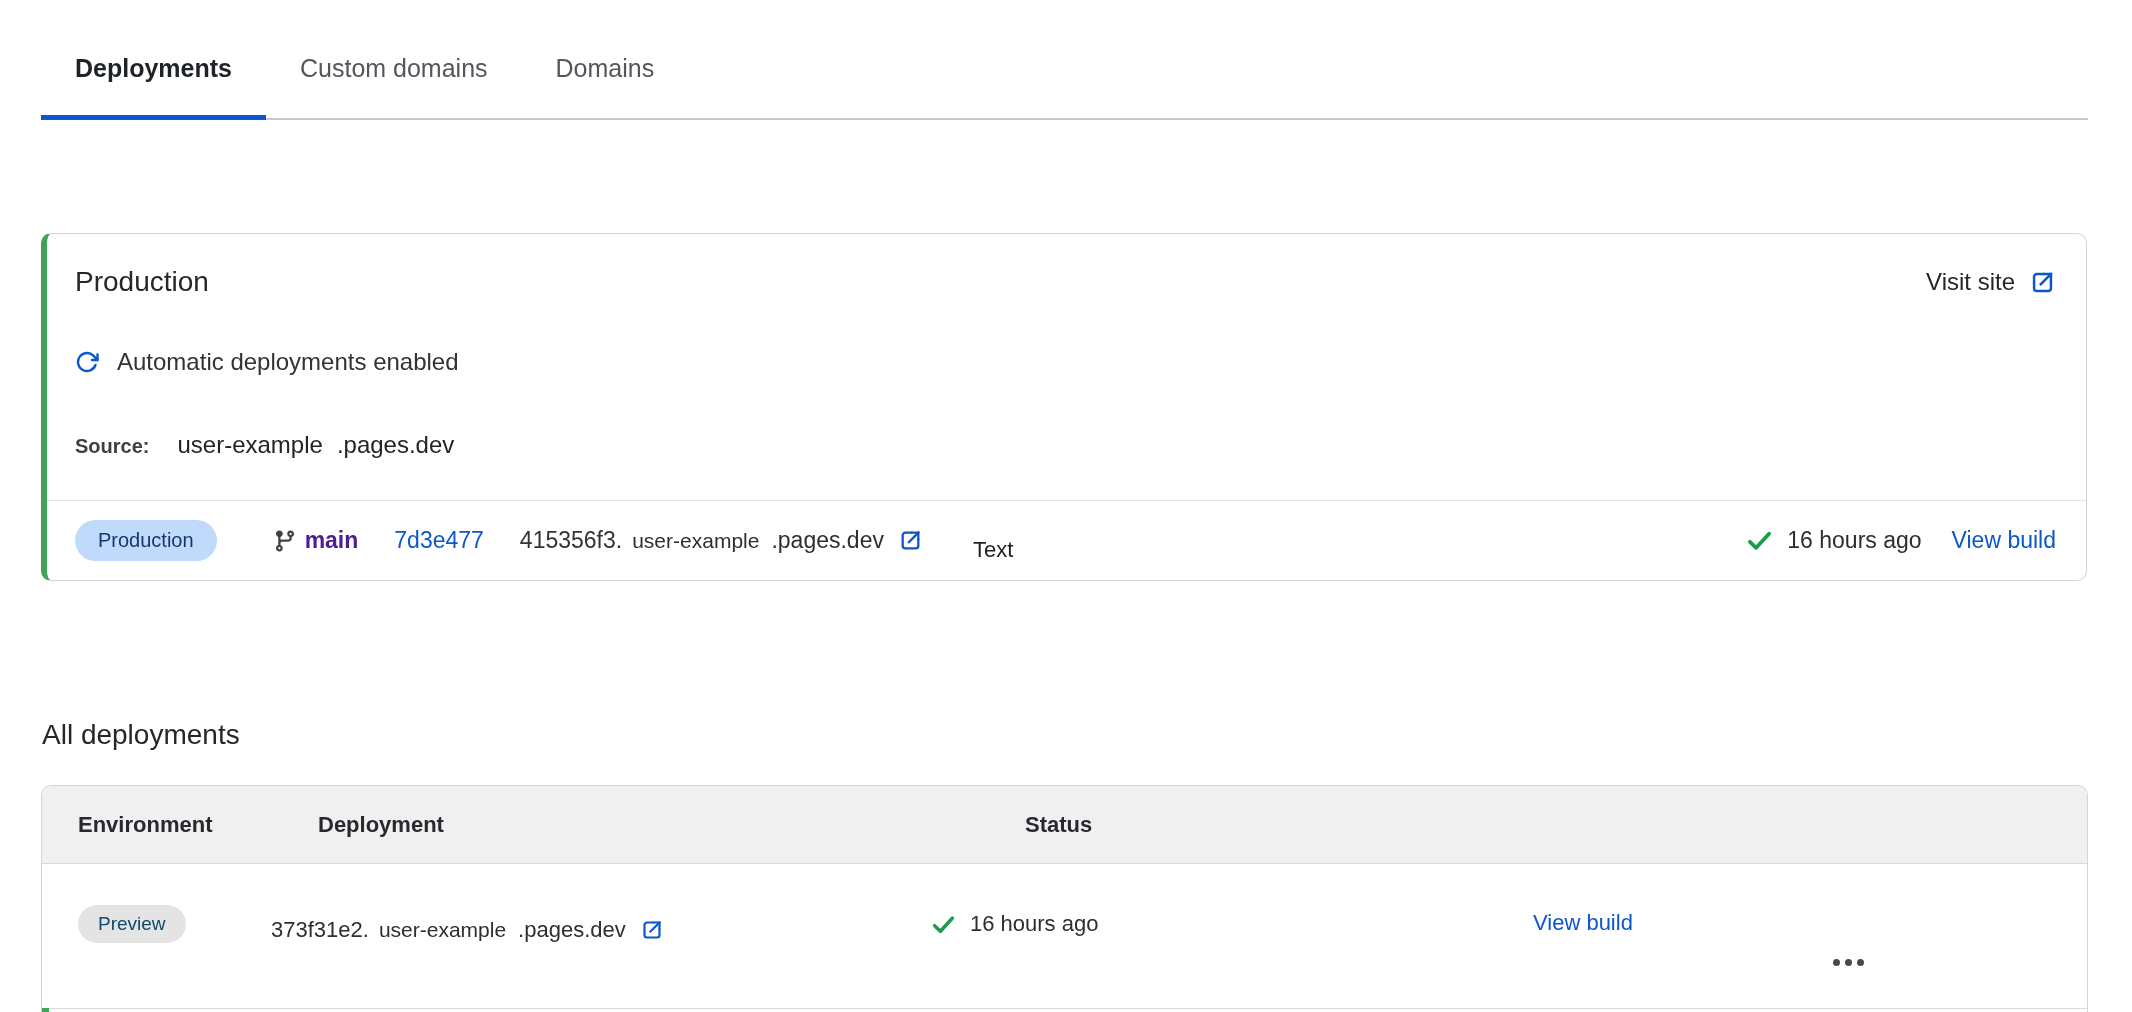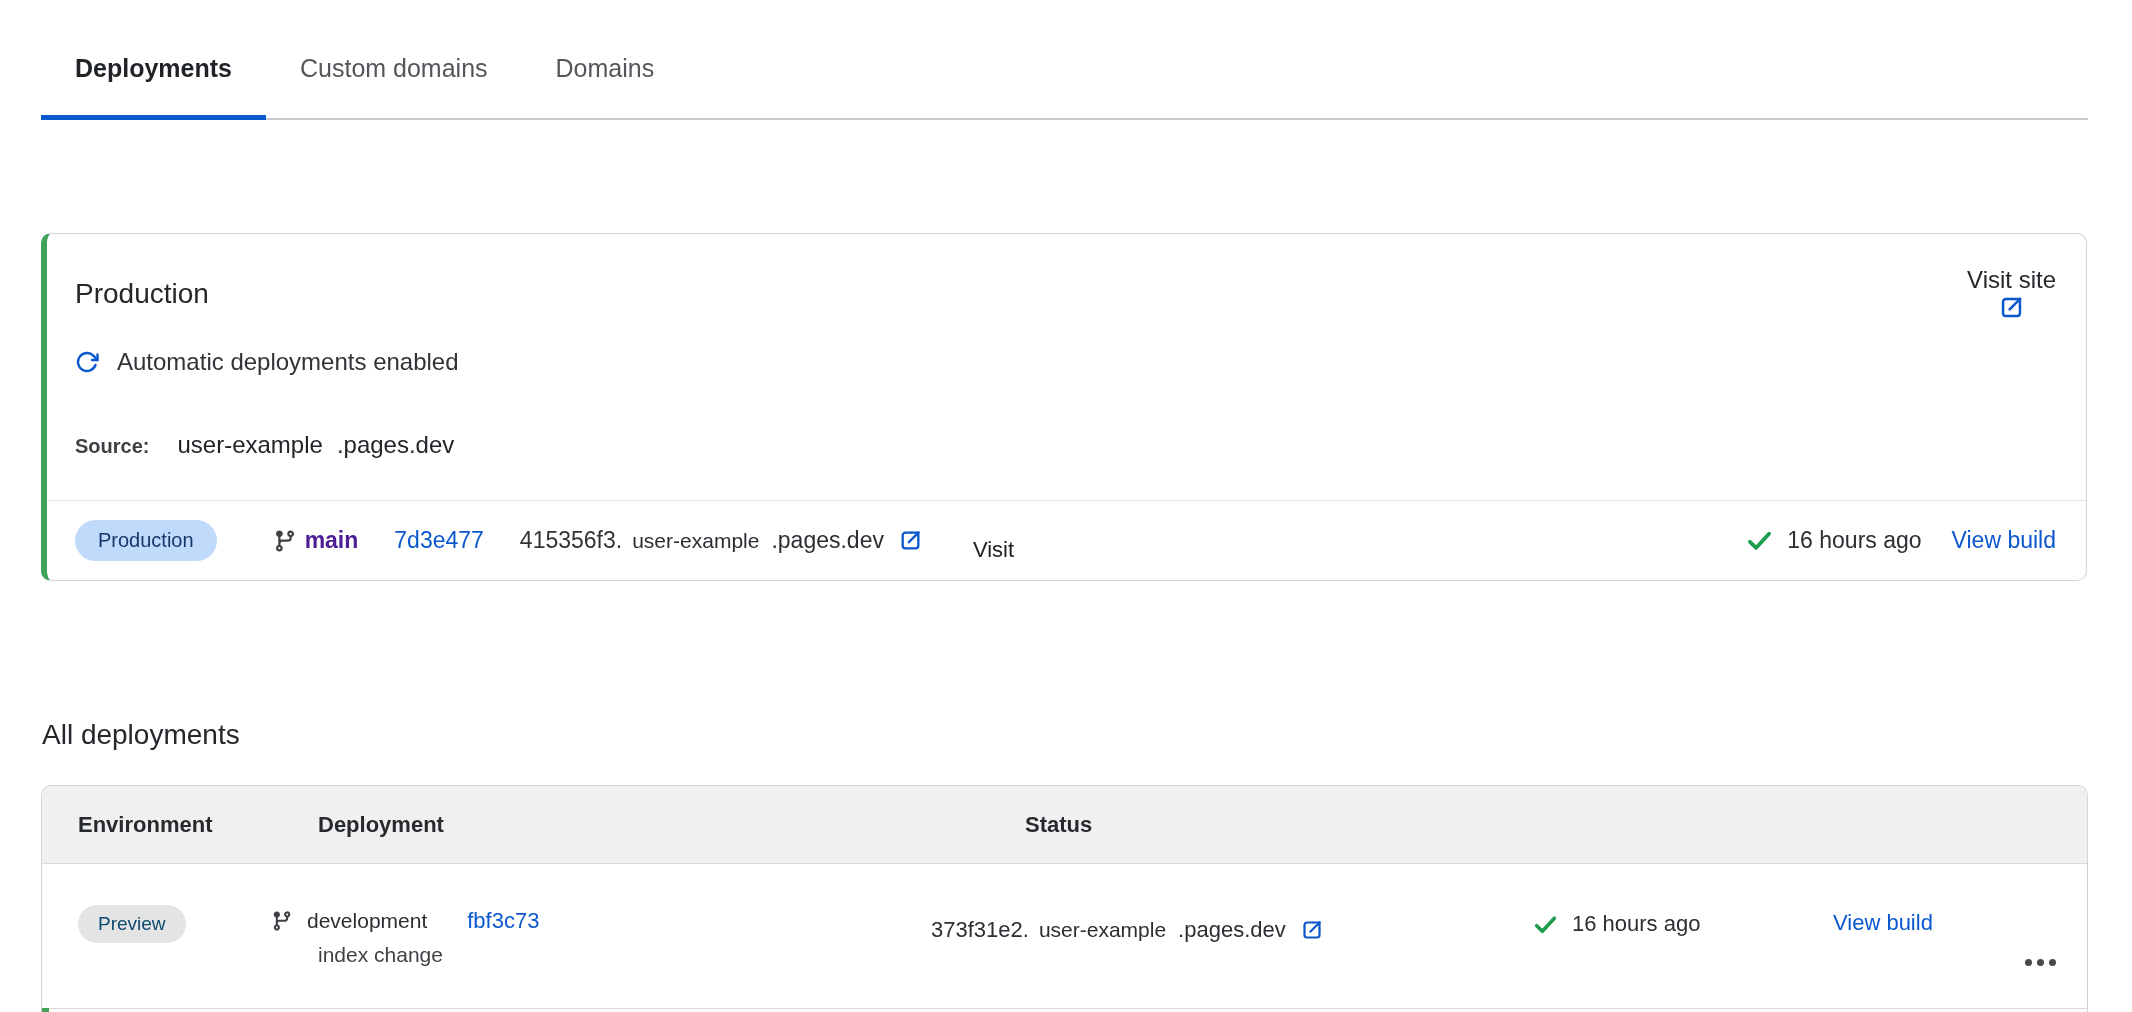--- a/index.html
+++ b/index.html
@@ -12,21 +12,21 @@
   .tabs{display:flex;height:100%;}
   .tab{position:relative;padding:0 34px;display:flex;align-items:center;font-size:25px;color:#53565b;cursor:pointer;}
   .tab.active{color:#1f2226;font-weight:700;}
   .tab.active::after{content:"";position:absolute;left:0;right:0;bottom:0;height:5px;background:#0b57ce;z-index:2;}
 
   
   .prod-card{position:absolute;left:41px;top:233px;width:2046px;height:348px;box-sizing:border-box;
     border:1px solid #d4d4d4;border-left:6px solid #3fa45a;border-radius:10px;background:#fff;}
   .card-head{position:absolute;left:28px;right:30px;top:32px;display:flex;justify-content:space-between;align-items:center;}
   .card-title{font-size:28px;color:#24272b;}
-  .visit{display:flex;align-items:center;font-size:24px;color:#24272b;cursor:pointer;flex-direction:column;}
+  .visit{display:flex;align-items:center;gap:14px;font-size:24px;color:#24272b;cursor:pointer;}
   .auto-row{position:absolute;left:28px;top:112px;display:flex;align-items:center;gap:18px;font-size:24px;color:#303337;line-height:32px;}
   .domains-row{position:absolute;left:28px;top:196px;display:flex;align-items:baseline;line-height:30px;}
   .domains-label{font-size:20px;font-weight:700;color:#3c3f43;margin-right:28px;}
   .domain-sub{font-size:24px;color:#212428;margin-right:14px;}
   .domain-suffix{font-size:24px;color:#212428;}
   .card-divider{position:absolute;left:0;right:0;top:266px;height:1px;background:#e3e3e3;}
   .deploy-row{position:absolute;left:28px;right:30px;top:267px;bottom:0;display:flex;align-items:center;font-size:23px;color:#2b2e32;}
 
   .badge{display:inline-block;border-radius:24px;white-space:nowrap;}
   .badge.production{background:#c0dafc;color:#15386b;font-size:20px;padding:9px 23px;}
@@ -131,21 +131,21 @@
       <span class="hash">415356f3.</span>
       <span class="url-sub">user-example</span>
       <span class="url-suffix">.pages.dev</span>
       <a class="ext">
         <svg width="25" height="25" viewBox="0 0 24 24" fill="none" stroke="#0b57ce" stroke-width="2.2" stroke-linecap="square">
           <path d="M12.5 4.5H7A2.5 2.5 0 0 0 4.5 7v10A2.5 2.5 0 0 0 7 19.5h10a2.5 2.5 0 0 0 2.5-2.5v-5.5"></path>
           <path d="M10.5 13.5 19.5 4.5"></path>
             <path d="M13.8 4.5h5.7v5.7"></path>
         </svg>
       </a>
-      <span class="annotation">Visit</span>
+      <span class="annotation">Text</span>
       <span class="row-right">
         <span class="b-icon">
           <svg width="27" height="27" viewBox="0 0 24 24" fill="none" stroke="#1c9c4d" stroke-width="3.4" stroke-linecap="round" stroke-linejoin="round">
             <path d="M3.5 13.2 9 18.5 20.5 6"></path>
           </svg>
         </span>
         <span class="time">16 hours ago</span>
         <a class="link viewbuild">View build</a>
       </span>
     </div>
@@ -158,32 +158,20 @@
       <div>Environment</div>
       <div>Deployment</div>
       <div>Status</div>
       <div></div>
         <div></div>
     </div>
 
     <div class="trow">
       <div class="cell-env">
         <span class="badge preview">Preview</span>
-      </div>
-      <div>
-        <div class="src-line1">
-          <span class="b-icon">
-            <svg width="22" height="22" viewBox="0 0 16 16" fill="#3e4246">
-              <path d="M9.5 3.25a2.25 2.25 0 1 1 3 2.122V6A2.5 2.5 0 0 1 10 8.5H6a1 1 0 0 0-1 1v1.128a2.251 2.251 0 1 1-1.5 0V5.372a2.25 2.25 0 1 1 1.5 0v1.836A2.49 2.49 0 0 1 6 7h4a1 1 0 0 0 1-1v-.628A2.25 2.25 0 0 1 9.5 3.25zM4.25 12a.75.75 0 1 0 0 1.5.75.75 0 0 0 0-1.5zM3.5 3.25a.75.75 0 1 1 1.5 0 .75.75 0 0 1-1.5 0zm8.25-.75a.75.75 0 1 0 0 1.5.75.75 0 0 0 0-1.5z"></path>
-            </svg>
-          </span>
-          <span class="src-branch">development</span>
-          <a class="link src-commit">fbf3c73</a>
-        </div>
-        <div class="src-line2">index change</div>
       </div>
       <div class="cell-deploy">
         <span>373f31e2.</span>
         <span class="url-sub">user-example</span>
         <span class="url-suffix">.pages.dev</span>
         <a class="ext">
           <svg width="24" height="24" viewBox="0 0 24 24" fill="none" stroke="#0b57ce" stroke-width="2.2" stroke-linecap="square">
             <path d="M12.5 4.5H7A2.5 2.5 0 0 0 4.5 7v10A2.5 2.5 0 0 0 7 19.5h10a2.5 2.5 0 0 0 2.5-2.5v-5.5"></path>
             <path d="M10.5 13.5 19.5 4.5"></path>
               <path d="M13.8 4.5h5.7v5.7"></path>

